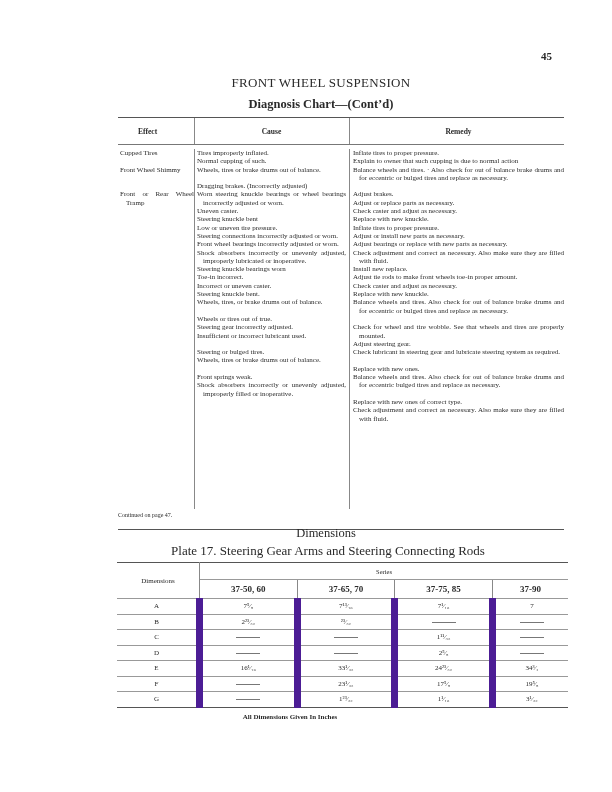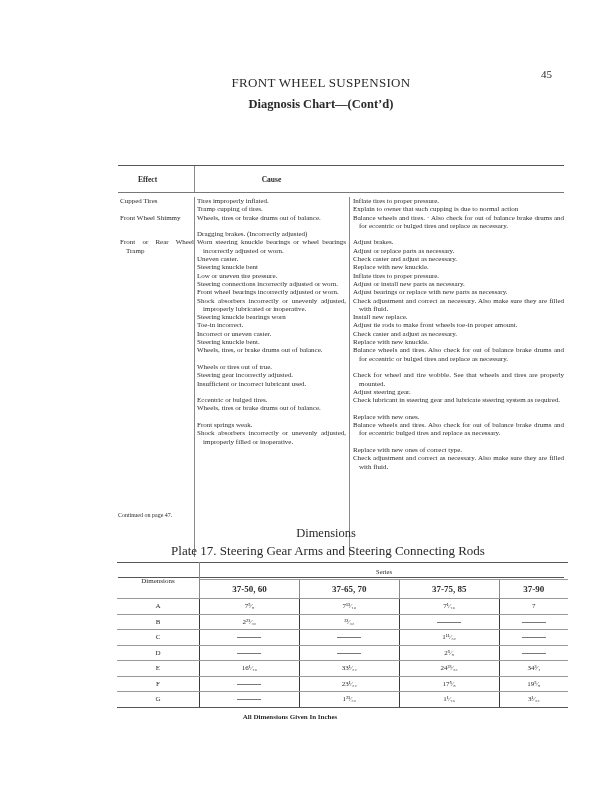--- a/index.html
+++ b/index.html
@@ -1,59 +1,60 @@
 <!DOCTYPE html>
 <html><head>
 <meta charset="utf-8">
 <style>
   html, body { margin:0; padding:0; background:#ffffff; }
   body { width:612px; height:792px; position:relative; overflow:hidden;
          font-family:"Liberation Serif","DejaVu Serif",serif; color:#2a2a2a; }
-  .page-num { position:absolute; left:541px; top:68px; font-size:11px; font-weight:normal; }
+  .page-num { position:absolute; left:541px; top:50px; font-size:11px; font-weight:bold; }
   .section-title { position:absolute; left:0; width:612px; top:75px; text-align:center;
                    font-size:13px; letter-spacing:0.3px; padding-left:30px; box-sizing:border-box; }
   .chart-title { position:absolute; left:0; width:612px; top:97px; text-align:center;
                  font-size:12.5px; font-weight:bold; padding-left:30px; box-sizing:border-box; }
-  .diag { position:absolute; left:118px; top:117px; width:446px;margin-top:48px; }
+  .diag { position:absolute; left:118px; top:117px; width:446px; }
   .diag-head { display:flex; border-top:1.5px solid #555; border-bottom:1px solid #777;
                height:26px; align-items:center; font-size:7.5px; font-weight:bold; }
   .col-effect { width:76px; padding-left:2px; box-sizing:border-box; }
   .col-cause { width:155px; border-left:1px solid #888; box-sizing:border-box; padding-left:2px; padding-right:3px; }
   .col-remedy { flex:1; border-left:1px solid #888; box-sizing:border-box; padding-left:3px; }
   .diag-head > div { text-align:center; height:100%; display:flex; align-items:center; justify-content:center; }
   .diag-head .col-effect { justify-content:flex-start; padding-left:20px; }
   .diag-body { display:flex; font-size:7px; line-height:8.3px; border-bottom:1.5px solid #555; padding-top:4px; padding-bottom:20px; }
   .diag-body .col-cause, .diag-body .col-remedy { min-height:360px; }
   .entry { text-align:justify; padding-left:6px; text-indent:-6px; }
   .spacer { height:8.3px; }
   .continued { position:absolute; left:118px; top:512px; font-size:6px; }
   .dim-title { position:absolute; left:0; width:612px; top:526px; text-align:center; font-size:12.5px; padding-left:40px; box-sizing:border-box; }
   .plate-title { position:absolute; left:0; width:612px; top:543px; text-align:center; font-size:13px; padding-left:44px; box-sizing:border-box; }
   table.dims { position:absolute; left:117px; top:562px; width:451px; border-collapse:collapse; font-size:7px; }
   table.dims th, table.dims td { text-align:center; border-bottom:1px solid #999; height:14.5px; padding:0; }
   table.dims thead tr.t1 th { border-top:1.5px solid #555; }
   table.dims th.dimh { width:82px; border-right:1px solid #888; font-weight:normal; font-size:7px; }
   table.dims th.series { font-weight:normal; font-size:6.5px; height:16px; }
   table.dims th.ser { font-weight:bold; font-size:9px; height:18px; border-left:1px solid #888; }
-  table.dims td.val { border-left:1px solid #4c1d95; }
+  table.dims td.val { border-left:7px solid #4c1d95; }
   table.dims tbody tr:last-child td { border-bottom:1.5px solid #555; }
   .dash { display:inline-block; width:24px; border-top:1px solid #777; vertical-align:middle; }
   .footnote { position:absolute; left:0; width:560px; top:713px; text-align:center; font-size:7px; font-weight:bold; padding-left:20px; box-sizing:border-box; }
 </style>
 </head>
 <body>
 
 <div class="page-num">45</div>
 <div class="section-title">FRONT WHEEL SUSPENSION</div>
 <div class="chart-title">Diagnosis Chart—(Cont’d)</div>
 
 <div class="diag">
   <div class="diag-head">
     <div class="col-effect">Effect</div>
     <div class="col-cause">Cause</div>
+    <div class="col-remedy">Remedy</div>
   </div>
   <div class="diag-body">
     <div class="col-effect" id="effect-col">
         <div>
           <div class="entry">Cupped Tires</div>
         </div>
         <div>
           <div class="entry"></div>
         </div>
         <div>
@@ -122,21 +123,21 @@
         </div>
         <div>
           <div class="entry"></div>
         </div>
       </div>
     <div class="col-cause" id="cause-col">
         <div>
           <div class="entry">Tires improperly inflated.</div>
         </div>
         <div>
-          <div class="entry">Tramp cupping of tires.</div>
+          <div class="entry">Normal cupping of such.</div>
         </div>
         <div>
           <div class="entry">Wheels, tires or brake drums out of balance.</div>
         </div>
         <div class="spacer"></div>
         <div>
           <div class="entry">Dragging brakes. (Incorrectly adjusted)</div>
         </div>
         <div>
           <div class="entry">Worn steering knuckle bearings or wheel bearings incorrectly adjusted or worn.</div>
@@ -179,21 +180,21 @@
           <div class="entry">Wheels or tires out of true.</div>
         </div>
         <div>
           <div class="entry">Steering gear incorrectly adjusted.</div>
         </div>
         <div>
           <div class="entry">Insufficient or incorrect lubricant used.</div>
         </div>
         <div class="spacer"></div>
         <div>
-          <div class="entry">Eccentric or bulged tires.</div>
+          <div class="entry">Steering or bulged tires.</div>
         </div>
         <div>
           <div class="entry">Wheels, tires or brake drums out of balance.</div>
         </div>
         <div class="spacer"></div>
         <div>
           <div class="entry">Front springs weak.</div>
         </div>
         <div>
           <div class="entry">Shock absorbers incorrectly or unevenly adjusted, improperly filled or inoperative.</div>

